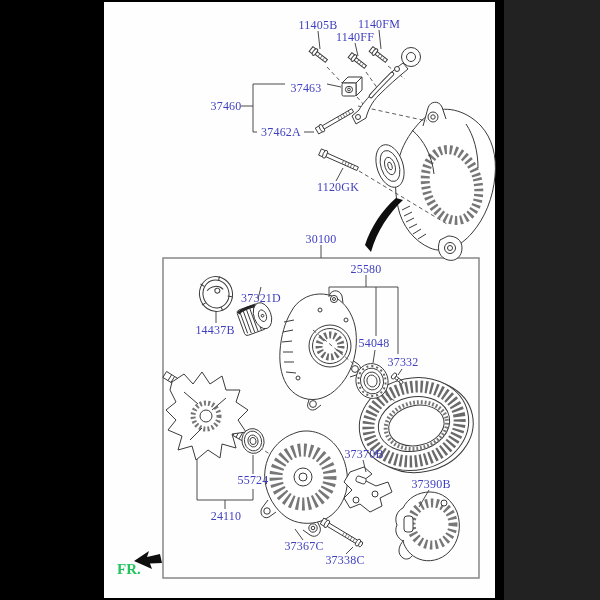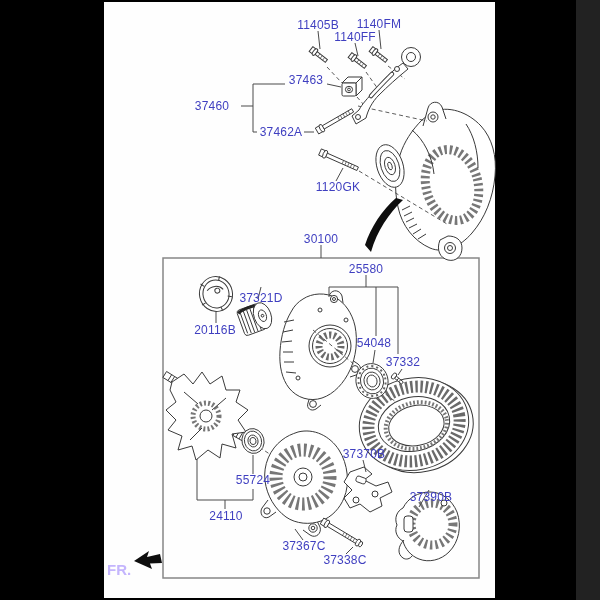--- a/index.html
+++ b/index.html
@@ -1,26 +1,26 @@
 <!DOCTYPE html>
 <html style="--page-bg: #000000; --canvas-bg: #fefefe; --label-color: #3f3fc0; --line-color: #3a3a3a; --box-border: #878787;"><head>
 <meta charset="utf-8">
 <style>
   :root{
     --page-bg:#000000; --canvas-bg:#fefefe; --label-color:#3f3fc0;
     --line-color:#3a3a3a; --box-border:#878787;
   }
   html,body{margin:0;padding:0;background:#222;}
-  #stage{position:relative;width:544px;height:600px;background:var(--page-bg);overflow:hidden;
-         font-family:Liberation Sans, sans-serif;padding-left:32px;}
+  #stage{position:relative;width:504px;height:600px;background:var(--page-bg);overflow:hidden;
+         font-family:Liberation Serif, serif;}
   #sheet{position:absolute;left:104px;top:2px;width:391px;height:596px;background:var(--canvas-bg);}
   #art{position:absolute;left:0;top:0;width:600px;height:600px;}
   .callout{position:absolute;transform:translate(-50%,-50%);font-size:12px;line-height:12px;
            color:var(--label-color);white-space:nowrap;letter-spacing:0.2px;}
-  .fr{position:absolute;left:107px;top:561px;font-size:15px;font-weight:bold;color:#c4b5fd;}
+  .fr{position:absolute;left:117px;top:561px;font-size:15px;font-weight:bold;color:#22c55e;}
   svg *{vector-effect:non-scaling-stroke;}
 </style>
 </head>
 <body>
 
 <div id="stage">
   <div id="sheet"></div>
 
   <svg id="art" viewBox="0 0 600 600">
     <defs>
@@ -289,31 +289,31 @@
       <line x1="429" y1="490" x2="419" y2="507"></line>
       <line x1="346" y1="554" x2="353" y2="547"></line>
     </g>
 
     <path d="M134,561 L149,551 L147,557 L160,554 L162,563 L150,563.5 L152,569 Z" fill="#0e0e0e"></path>
   </svg>
 
   <div class="callout" style="left:318px;top:25px">11405B</div>
   <div class="callout" style="left:355px;top:37px">1140FF</div>
   <div class="callout" style="left:379px;top:24px">1140FM</div>
-  <div class="callout" style="left:306px;top:80px">37463</div>
-  <div class="callout" style="left:212px;top:106px">37460</div>
+  <div class="callout" style="left:306px;top:88px">37463</div>
+  <div class="callout" style="left:226px;top:106px">37460</div>
   <div class="callout" style="left:281px;top:132px">37462A</div>
   <div class="callout" style="left:338px;top:187px">1120GK</div>
   <div class="callout" style="left:321px;top:239px">30100</div>
   <div class="callout" style="left:366px;top:269px">25580</div>
   <div class="callout" style="left:261px;top:298px">37321D</div>
-  <div class="callout" style="left:215px;top:330px">20116B</div>
+  <div class="callout" style="left:215px;top:330px">14437B</div>
   <div class="callout" style="left:374px;top:343px">54048</div>
   <div class="callout" style="left:403px;top:362px">37332</div>
   <div class="callout" style="left:253px;top:480px">55724</div>
   <div class="callout" style="left:226px;top:516px">24110</div>
   <div class="callout" style="left:364px;top:454px">37370B</div>
-  <div class="callout" style="left:431px;top:497px">37390B</div>
+  <div class="callout" style="left:431px;top:484px">37390B</div>
   <div class="callout" style="left:304px;top:546px">37367C</div>
   <div class="callout" style="left:345px;top:560px">37338C</div>
 
   <div class="fr">FR.</div>
 </div>
 
 </body></html>

